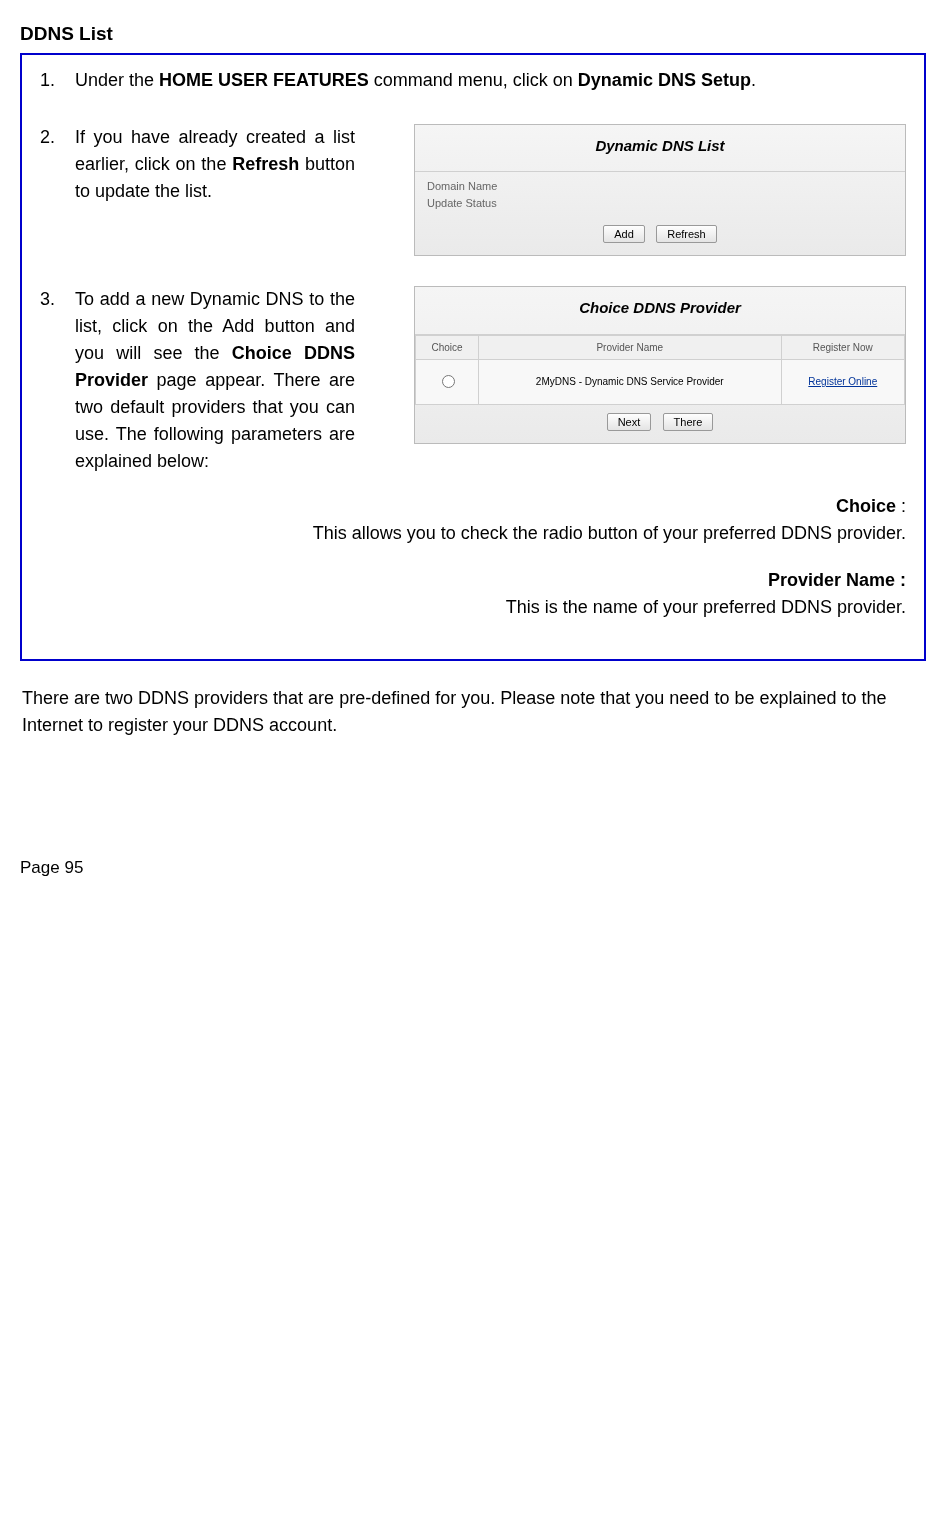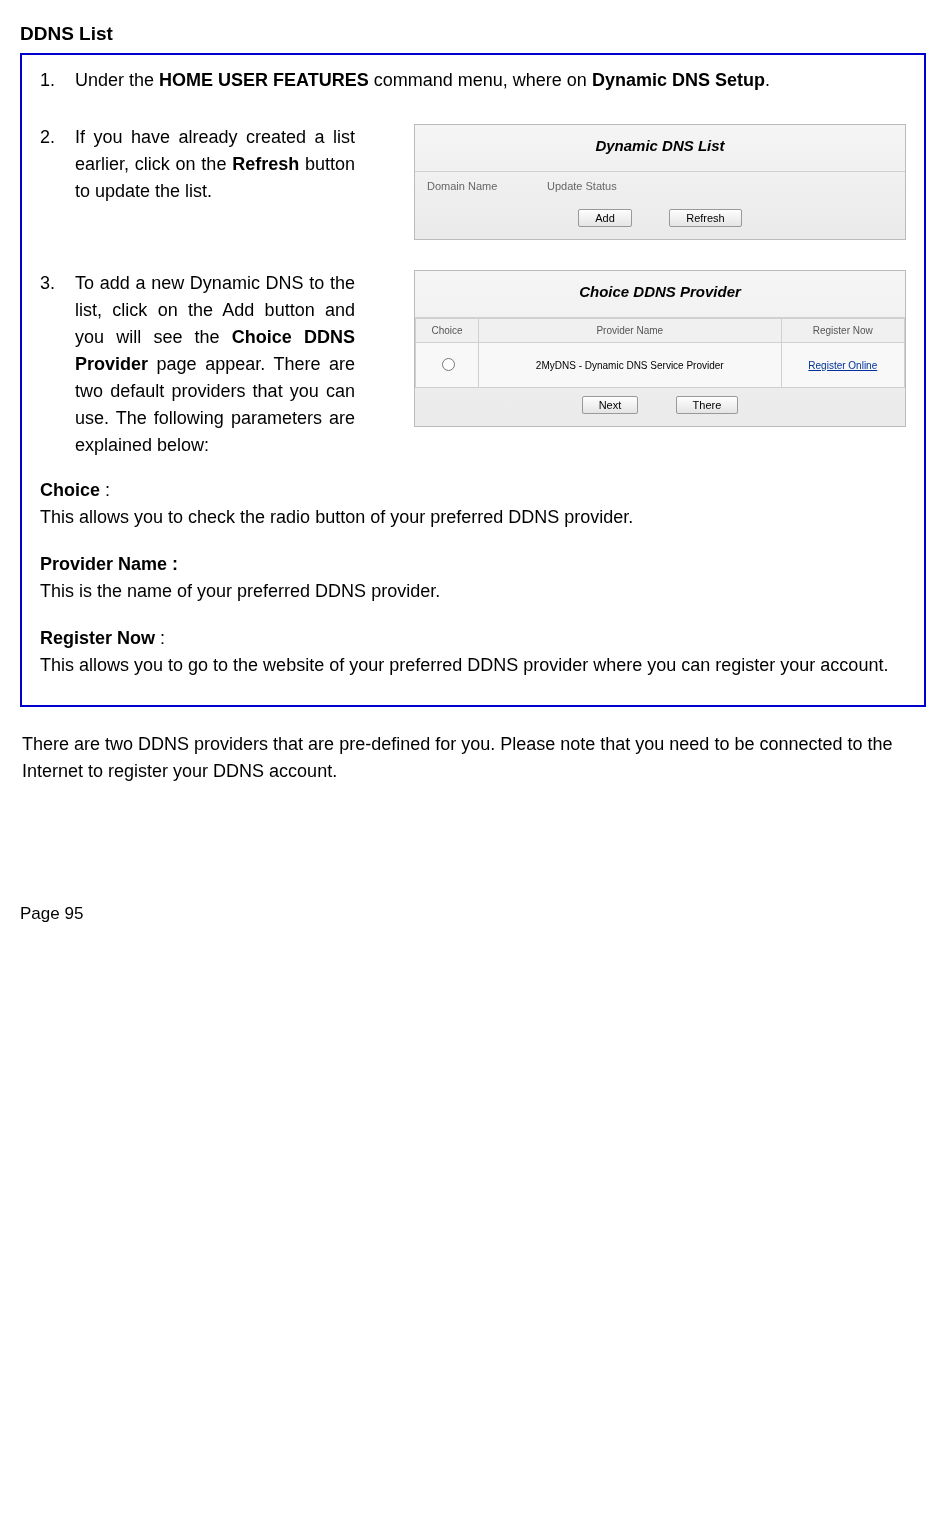--- a/index.html
+++ b/index.html
@@ -66,32 +66,33 @@
     font-size: 15px;
     padding: 10px 0 14px 0;
     border-bottom: 1px solid #d0d0d0;
     font-style: italic;
   }
   .panel-header-row {
     display: flex;
     padding: 6px 12px;
     color: #666;
     font-size: 11px;
+    flex-direction: column;
   }
   .panel-header-row div:first-child {
     width: 120px;
   }
   .panel-buttons {
     text-align: center;
     padding: 8px 0 2px 0;
   }
   .panel-buttons button {
     font-size: 11px;
-    padding: 2px 16px;
-    margin: 0 17px;
+    padding: 2px 10px;
+    margin: 0 4px;
     background: linear-gradient(#fefefe, #e4e4e4);
     border: 1px solid #999;
     border-radius: 2px;
   }
   .panel2 {
     width: 490px;
     padding-bottom: 10px;
   }
   .p2-table {
     width: 100%;
@@ -114,21 +115,23 @@
   }
   .radio-cell {
     width: 50px;
   }
   .linkish {
     color: #003399;
     text-decoration: underline;
     font-size: 10px;
   }
   .param-block {
+    margin-left: 30px;
     margin-bottom: 20px;
+    text-align: right;
   }
   .param-label {
     font-weight: bold;
   }
   .outside {
     margin-top: 24px;
     padding: 0 2px;
   }
   .page-num {
     margin-top: 116px;
@@ -139,21 +142,21 @@
 </head>
 <body>
 
 <div class="title">DDNS List</div>
 
 <div class="box">
   <ol>
     <li class="item">
       <span class="item-number">1.</span>
       <span class="item-text full-width">
-        <span>Under the </span><b>HOME USER FEATURES</b><span> command menu, where on </span><b>Dynamic DNS Setup</b><span>.</span>
+        <span>Under the </span><b>HOME USER FEATURES</b><span> command menu, click on </span><b>Dynamic DNS Setup</b><span>.</span>
       </span>
     </li>
 
     <li class="item">
       <div class="img-right panel panel1">
         <div class="panel-title">Dynamic DNS List</div>
         <div class="panel-header-row">
           <div>Domain Name</div>
           <div>Update Status</div>
         </div>
@@ -202,21 +205,17 @@
   <div class="param-block">
     <span class="param-label">Choice</span><span> :</span><br>
     <span>This allows you to check the radio button of your preferred DDNS provider.</span>
   </div>
 
   <div class="param-block">
     <span class="param-label">Provider Name :</span><br>
     <span>This is the name of your preferred DDNS provider.</span>
   </div>
 
-  <div class="param-block" style="margin-bottom:8px;">
-    <span class="param-label">Register Now</span><span> :</span><br>
-    <span>This allows you to go to the website of your preferred DDNS provider where you can register your account.</span>
-  </div>
 </div>
 
-<div class="outside">There are two DDNS providers that are pre-defined for you.   Please note that you need to be connected to the Internet to register your DDNS account.</div>
+<div class="outside">There are two DDNS providers that are pre-defined for you.   Please note that you need to be explained to the Internet to register your DDNS account.</div>
 
 <div class="page-num">Page 95</div>
 
 </body></html>

